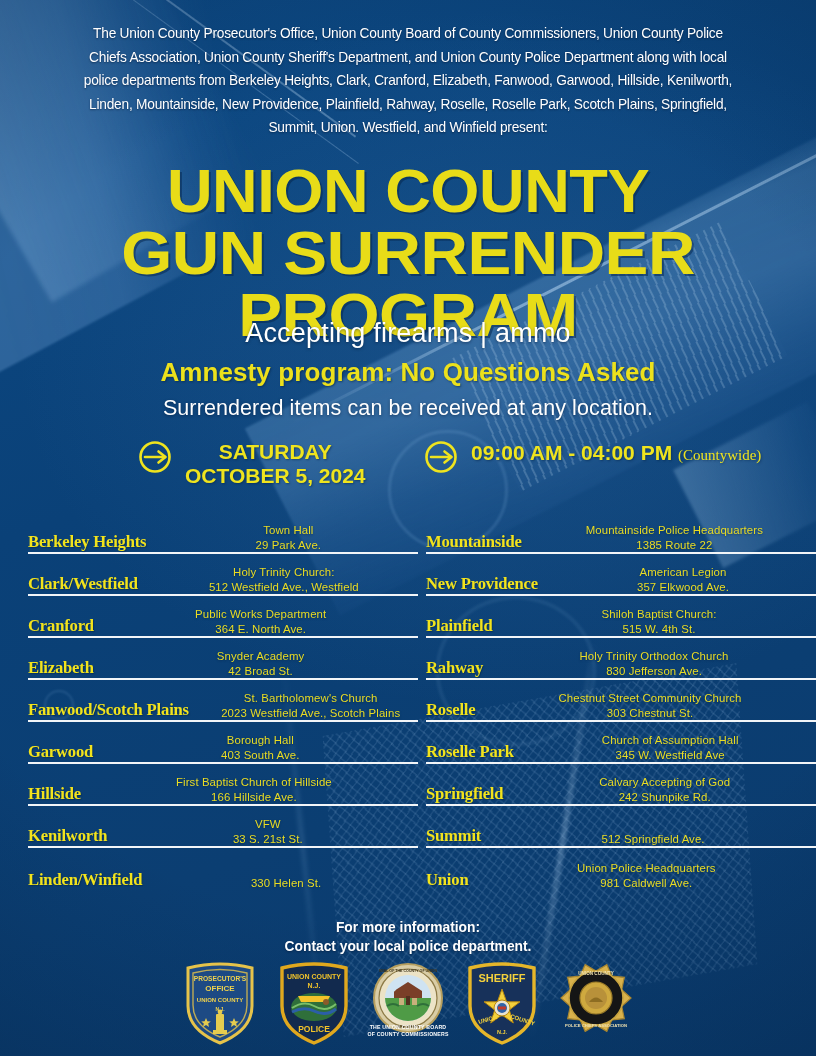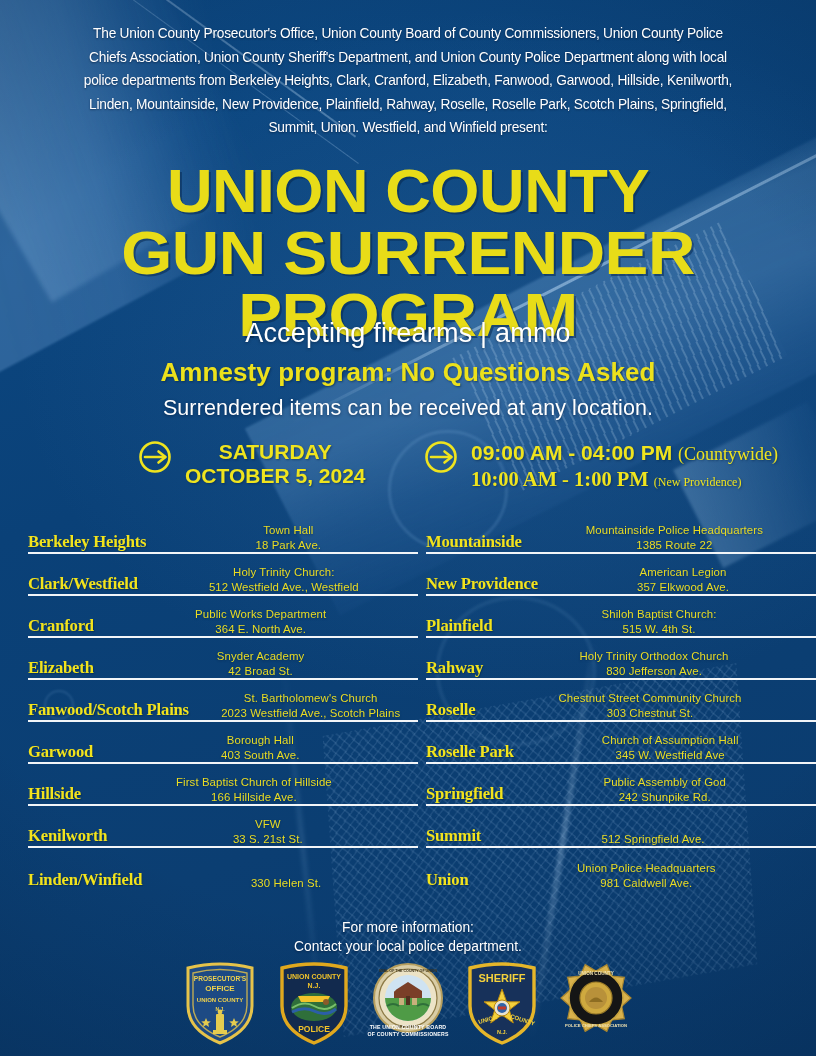--- a/index.html
+++ b/index.html
@@ -159,21 +159,21 @@
   .band { position:absolute; top:440px; left:0; width:816px; height:62px; }
   .dt { position:absolute; display:flex; align-items:flex-start; gap:13px; }
   .dt.left  { left:138px; }
   .dt.right { left:424px; }
   .arrow { width:34px; height:34px; flex:0 0 34px; }
   .dtxt { color:#efe41e; font-weight:bold; text-shadow:1px 1px 2px rgba(5,35,70,.5); }
   .dtxt .r1, .dtxt .r2 { display:block; white-space:nowrap; }
   .dt.left .dtxt { font-family:"Liberation Sans", sans-serif; font-size:21px; line-height:24px; text-align:center; }
   .dt.right .dtxt .r1 { font-family:"Liberation Sans", sans-serif; font-size:21px; line-height:25px; }
   .dt.right .dtxt .r2 { font-family:"Liberation Serif", serif; font-size:20.5px; line-height:25px; }
-  .paren { font-size:18px; font-weight:normal; font-family:"Liberation Serif", serif; }
+  .paren { font-size:15px; font-weight:normal; font-family:"Liberation Serif", serif; }
   .dt.right .dtxt .r2 .paren { font-size:12px; }
 
   
   .col { position:absolute; top:512px; width:390px; }
   .col.l { left:28px; }
   .col.r { left:426px; }
   .row {
     position:relative; height:42px;
     border-bottom:2px solid #f2f5f8;
     display:flex; align-items:flex-end;
@@ -202,21 +202,21 @@
     text-shadow:0 1px 2px rgba(5,35,70,.5);
     padding-left:6px;
   }
   .venue span { display:block; white-space:nowrap; }
 
   .moreinfo {
     position:absolute; left:0; top:918px; width:816px; text-align:center;
     color:#ffffff; font-size:13.8px; line-height:19px;
     text-shadow:0 1px 2px rgba(0,20,45,.5);
   }
-  .moreinfo span { display:block; }
+  .moreinfo span { display:block;font-weight:bold; }
 
   
   .badges {
     position:absolute; left:0; top:962px; width:816px; height:94px;
     display:flex; justify-content:center; align-items:flex-start; gap:22px;
   }
   .badge { position:relative; width:72px; height:88px; }
   .badge svg { display:block; }
   .badgecap {
     position:absolute; left:-16px; right:-16px; top:62px;
@@ -276,32 +276,31 @@
       </div>
 
       <div class="dt right">
         <svg class="arrow" viewBox="0 0 34 34">
           <circle cx="17" cy="17" r="14.5" fill="none" stroke="#efe41e" stroke-width="2.6"></circle>
           <path d="M7 17 H27" stroke="#efe41e" stroke-width="2.6" fill="none" stroke-linecap="round"></path>
           <path d="M20.5 11.5 L27.5 17 L20.5 22.5" stroke="#efe41e" stroke-width="2.6" fill="none" stroke-linecap="round" stroke-linejoin="round"></path>
         </svg>
         <span class="dtxt">
           <span class="r1"><span>09:00 AM - 04:00 PM</span> <span class="paren">(Countywide)</span></span>
-          <span class="r2"><span>10:00 AM - 1:00 PM</span> <span class="paren">(New Providence)</span></span>
         </span>
       </div>
 
     </div>
 
     <div class="col l" id="col-left">
         <div class="row">
           <div class="city">Berkeley Heights</div>
           <div class="venue">
             <span>Town Hall</span>
-            <span>18 Park Ave.</span>
+            <span>29 Park Ave.</span>
           </div>
         </div>
         <div class="row">
           <div class="city">Clark/Westfield</div>
           <div class="venue">
             <span>Holy Trinity Church:</span>
             <span>512 Westfield Ave., Westfield</span>
           </div>
         </div>
         <div class="row">
@@ -392,21 +391,21 @@
         <div class="row">
           <div class="city">Roselle Park</div>
           <div class="venue">
             <span>Church of Assumption Hall</span>
             <span>345 W. Westfield Ave</span>
           </div>
         </div>
         <div class="row">
           <div class="city">Springfield</div>
           <div class="venue">
-            <span>Public Assembly of God</span>
+            <span>Calvary Accepting of God</span>
             <span>242 Shunpike Rd.</span>
           </div>
         </div>
         <div class="row">
           <div class="city">Summit</div>
           <div class="venue">
             <span>512 Springfield Ave.</span>
           </div>
         </div>
         <div class="row">

